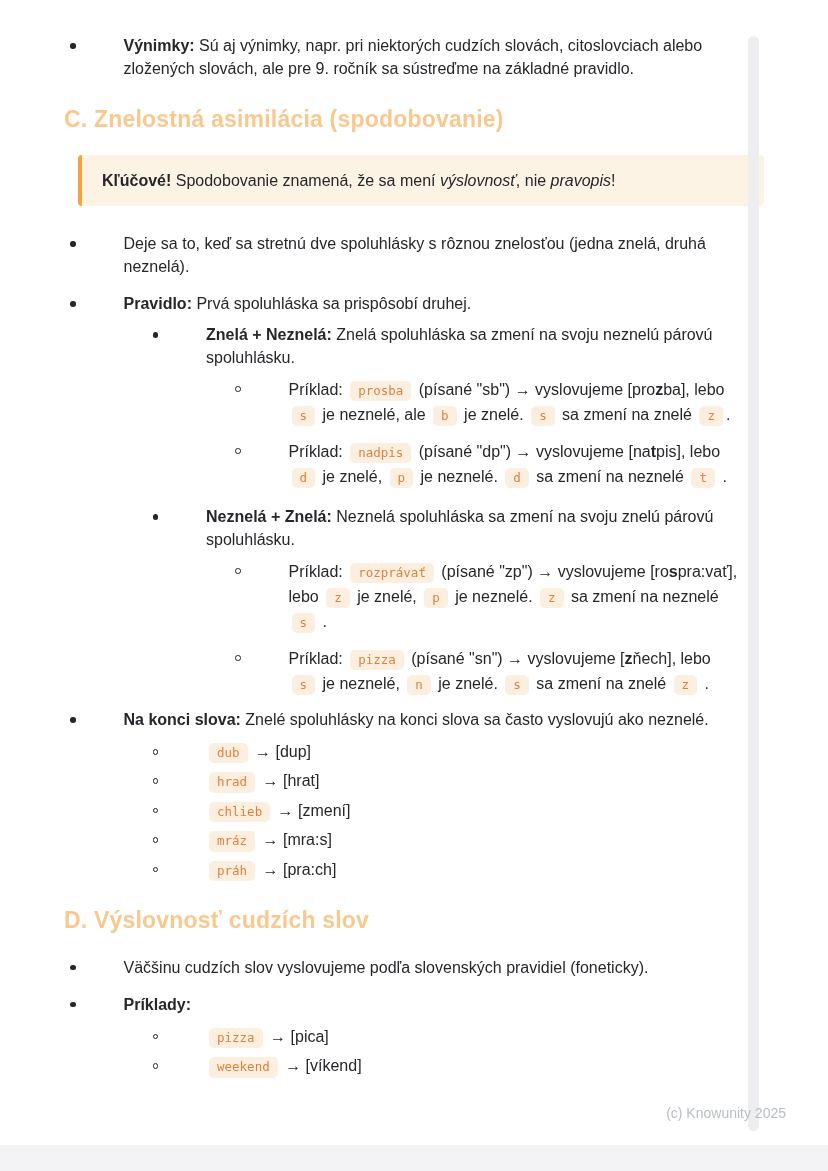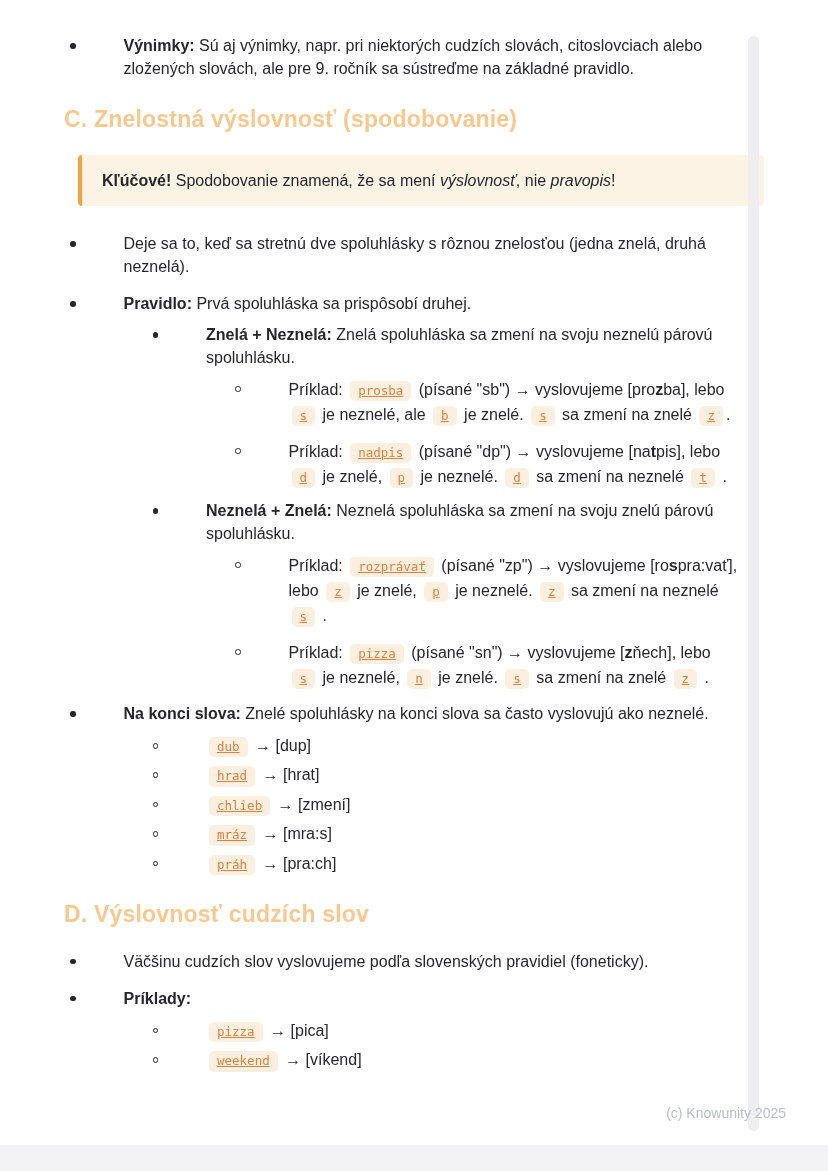--- a/index.html
+++ b/index.html
@@ -31,40 +31,39 @@
     font-size:12.5px;
     color:var(--code-text,#e0823e);
     background:var(--code-bg,#fcefdf);
     padding:3px 8px;
     border-radius:5px;
     margin:0 3px;
     white-space:nowrap;
     display:inline-block;
     line-height:1.15;
     vertical-align:baseline;
-    text-decoration:underline;
   }
 
   h2 {
     font-size:23px;
     font-weight:700;
     letter-spacing:0.2px;
     color:var(--heading,#f9c88f);
     margin:26px 0 22px 0;
   }
 
   .callout {
     background:var(--callout-bg,#fdf3e5);
     border-left:4px solid var(--callout-border,#f6a33f);
     border-radius:4px;
     padding:14px 20px;
     margin:0 0 26px 14px;
     width:686px;
   }
-  .callout .li-text { line-height:23px; }.mt8{margin-top:8px}.mt9{margin-top:9px}.mt10{margin-top:10px}
+  .callout .li-text { line-height:23px; }.mt8{margin-top:8px}.mt9{margin-top:9px}.mt10{margin-top:16px}
   .mt11{margin-top:6px}.mt12{margin-top:12px}.mt14{margin-top:14px}
 
   .scrollbar {
     position:absolute; left:748px; top:36px; width:11px; height:1095px;
     background:#eeeef1; border-radius:6px;
   }
   .page-break {
     position:absolute; left:0; right:0; bottom:0; height:26px;
     background:#f3f3f5;
   }
@@ -79,21 +78,21 @@
 <div class="page">
   <div class="content">
 
     <div class="li">
       <span class="bullet disc"></span>
       <div class="li-body">
         <div class="li-text"><strong>Výnimky:</strong><span> Sú aj výnimky, napr. pri niektorých cudzích slovách, citoslovciach alebo zložených slovách, ale pre 9. ročník sa sústreďme na základné pravidlo.</span></div>
       </div>
     </div>
 
-    <h2>C. Znelostná výslovnosť (spodobovanie)</h2>
+    <h2>C. Znelostná asimilácia (spodobovanie)</h2>
 
     <div class="callout">
       <div class="li-text"><strong>Kľúčové!</strong><span> Spodobovanie znamená, že sa mení </span><em>výslovnosť</em><span>, nie </span><em>pravopis</em><span>!</span></div>
     </div>
 
     <div class="li">
       <span class="bullet disc"></span>
       <div class="li-body">
         <div class="li-text"><span>Deje sa to, keď sa stretnú dve spoluhlásky s rôznou znelosťou (jedna znelá, druhá neznelá).</span></div>
       </div>

